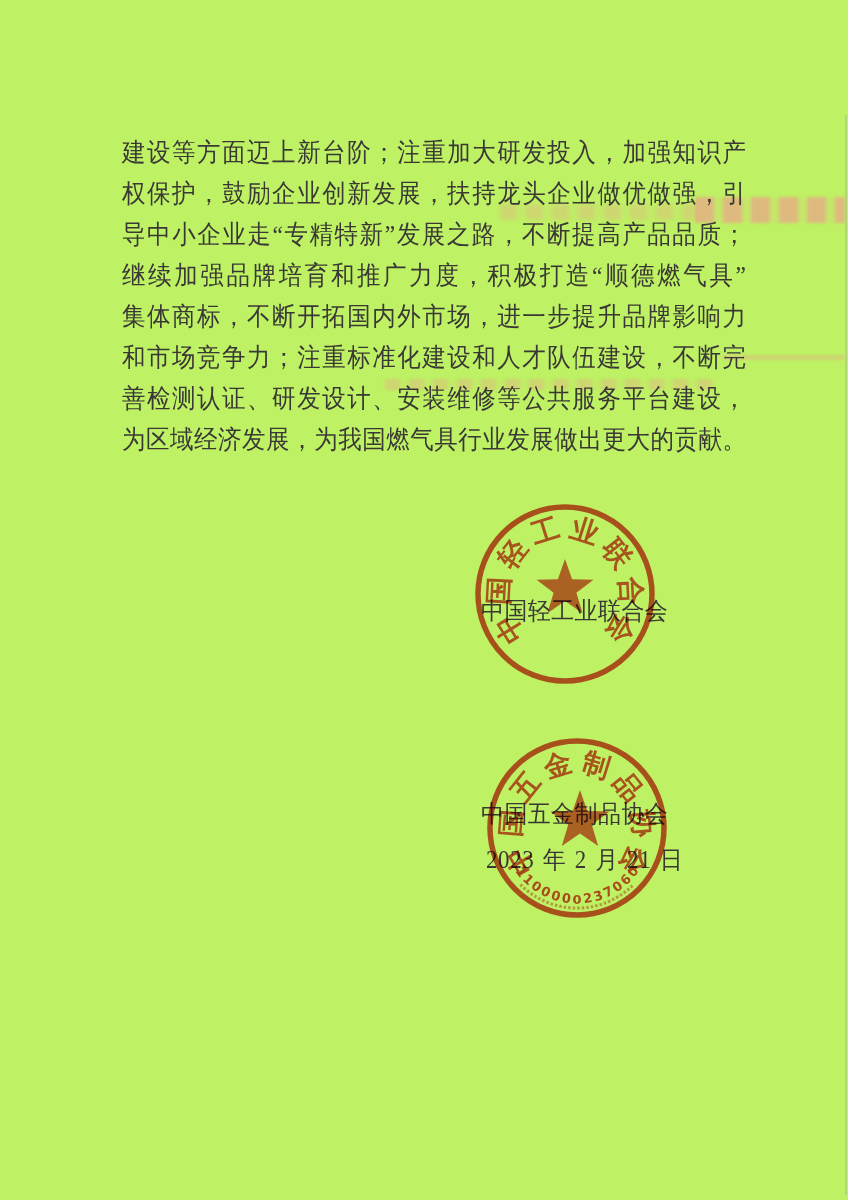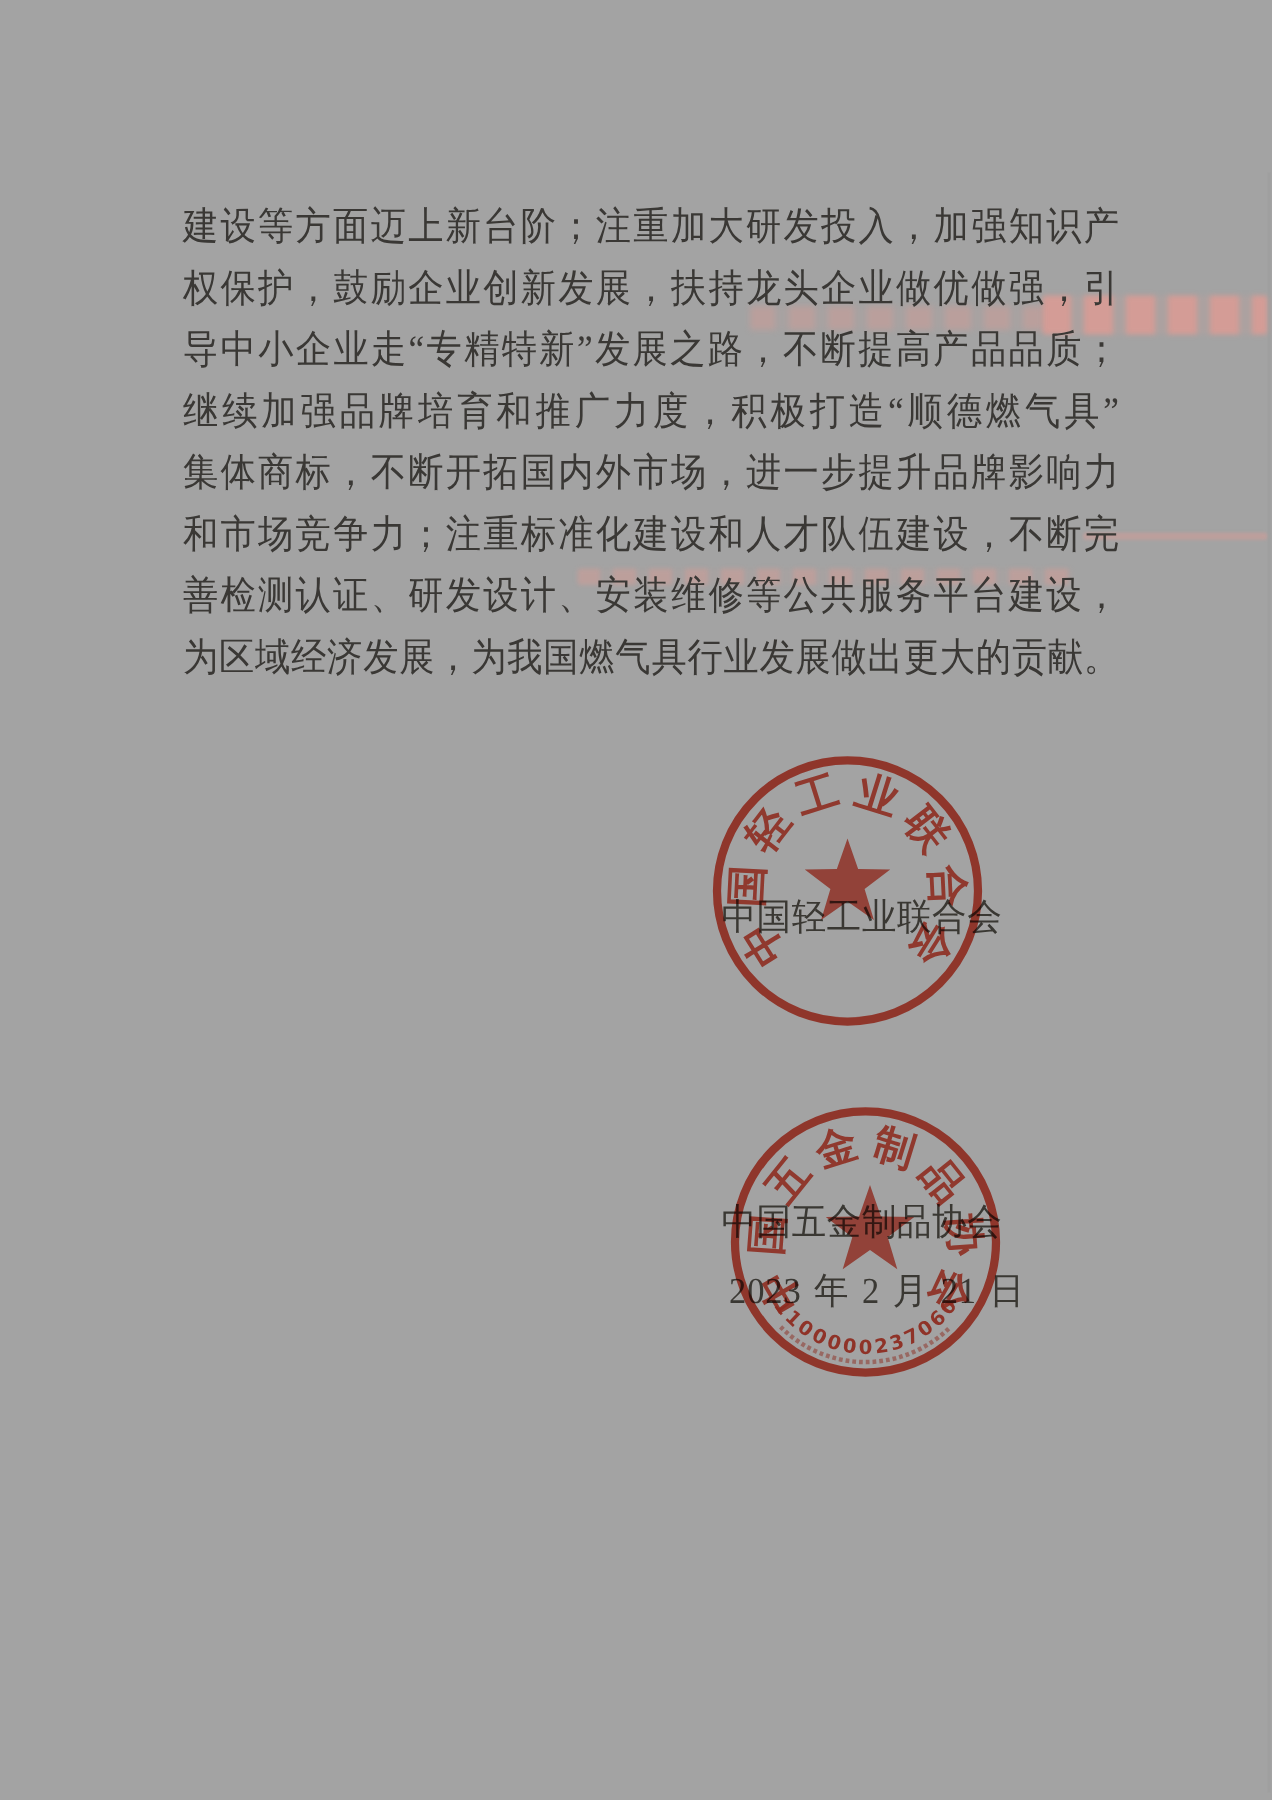--- a/index.html
+++ b/index.html
@@ -5,21 +5,21 @@
   html, body { margin: 0; padding: 0; }
   body {
     width: 848px; height: 1200px;
     background: #ffffff;
     font-family: "Liberation Serif", serif;
     position: relative;
     overflow: hidden;
   }
   .page {
     position: absolute; inset: 0;
-    background: #a3a3a3;
+    background: #bef264;
   }
 
   
   .body-text {
     position: absolute;
     left: 122px; top: 132px; width: 624px;
   }
   .body-text .line {
     height: 41px; line-height: 41px;
     font-size: 23.5px;

